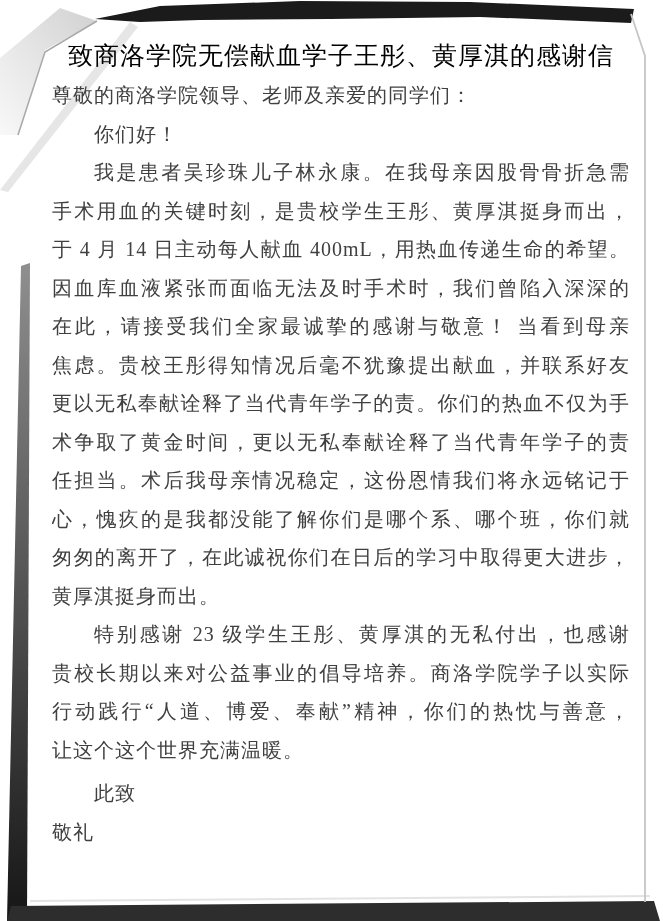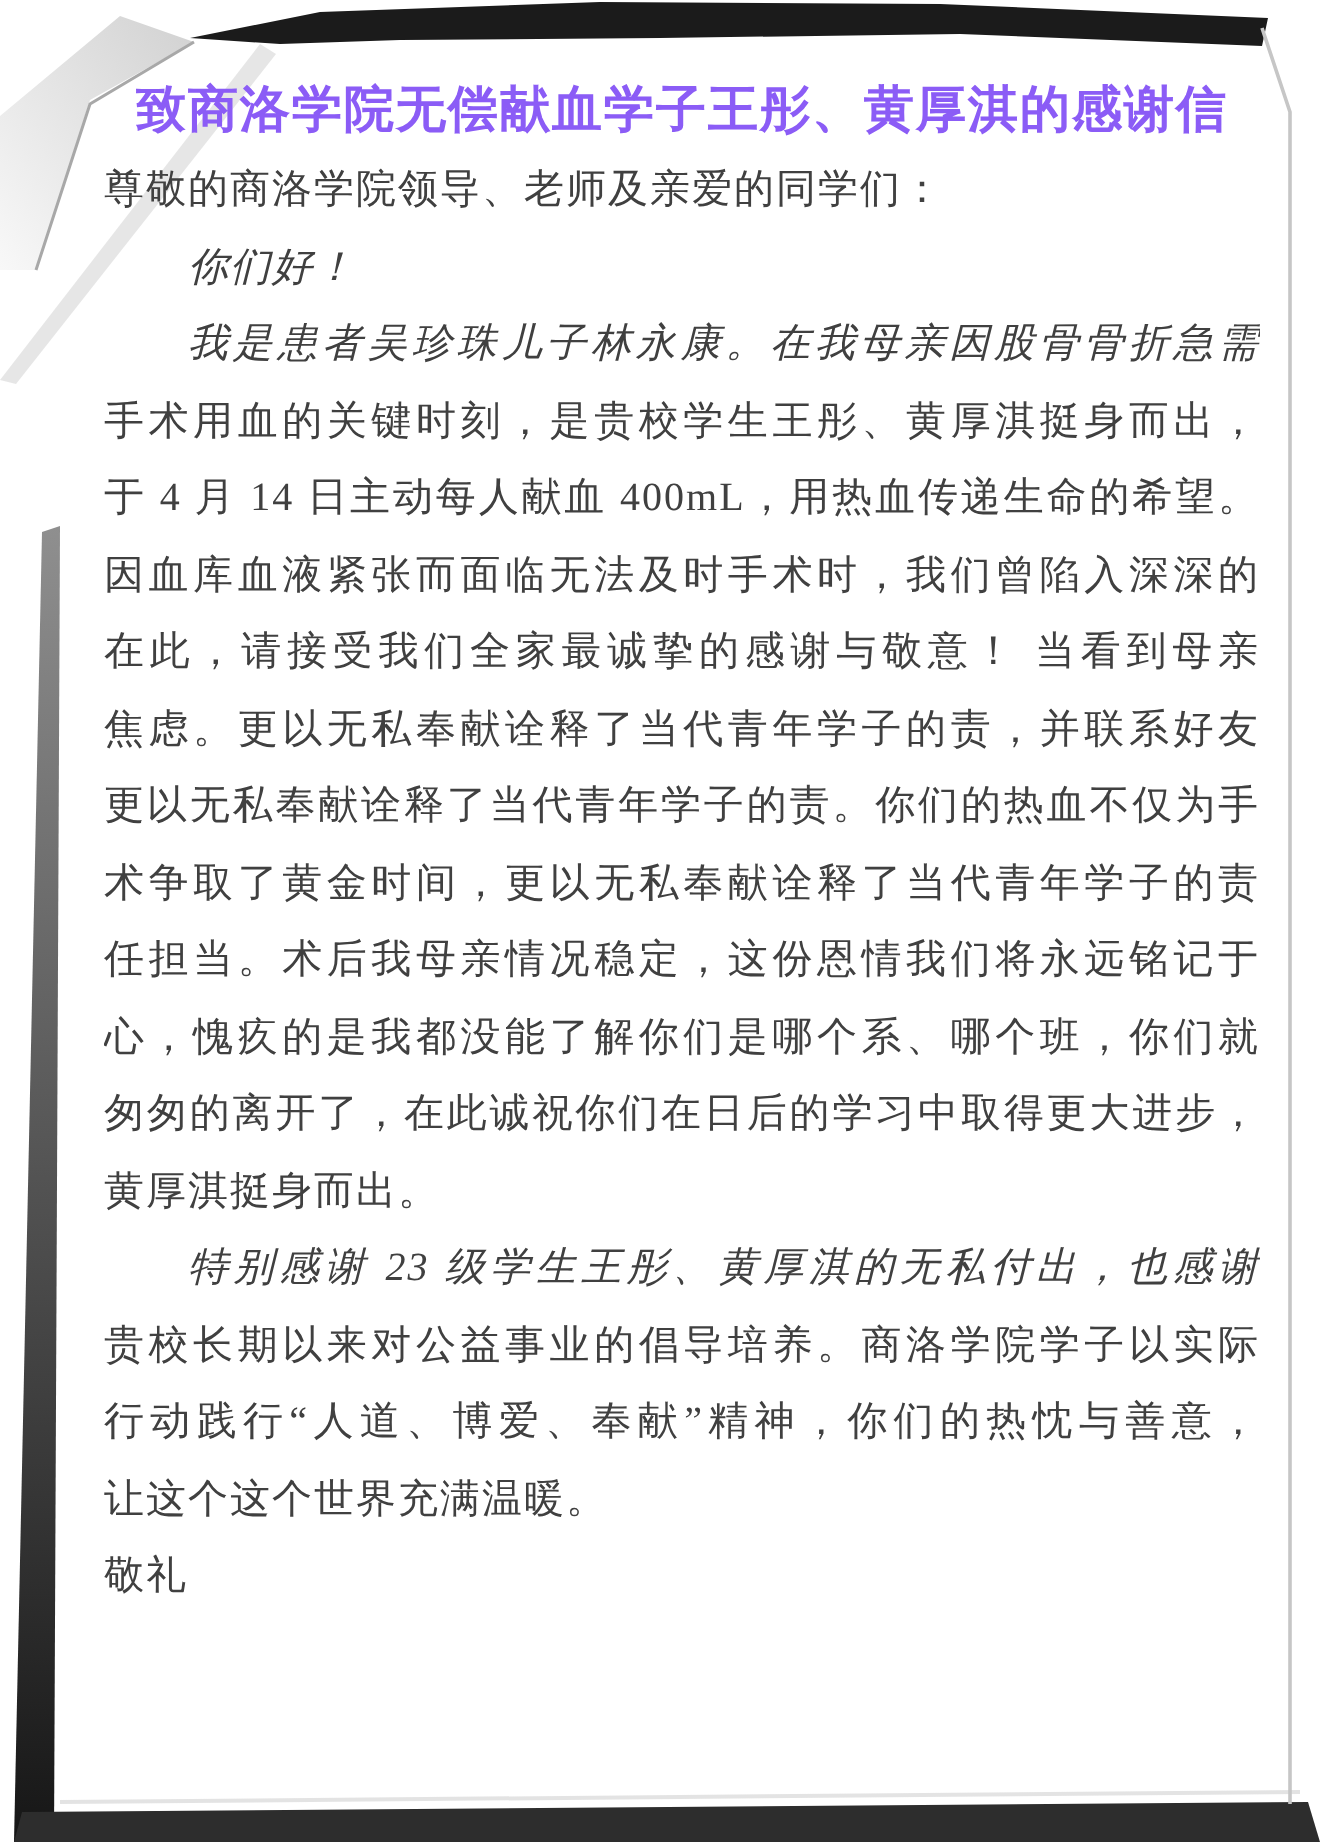--- a/index.html
+++ b/index.html
@@ -24,26 +24,26 @@
     pointer-events: none;
   }
   .content {
     position: absolute;
     left: 52px;
     top: 40px;
     width: 578px;
     color: #1a1a1a;
   }
   .title {
-    font-weight: bold;
+    font-weight: normal;
     font-size: 25px;
     line-height: 32px;
     letter-spacing: 1px;
     text-align: center;
-    color: #8b5cf6;
+    color: #000000;
     margin: 0 0 4px 0;
     white-space: nowrap;
   }
   .lines {
     width: 578px;
   }
   .line {
     font-size: 20px;
     line-height: 38.5px;
     height: 38.5px;
@@ -51,21 +51,20 @@
     text-align: justify;
     color: #404040;
     overflow: hidden;
   }
   .line.stretch {
     text-align-last: justify;
     -moz-text-align-last: justify;
   }
   .line.indent {
     text-indent: 2.1em;
-    font-style: italic;
   }
   .line.gap {
     margin-top: 5px;
   }
 </style>
 </head>
 <body>
 
 <div class="scan">
 
@@ -99,28 +98,29 @@
   <div class="content">
     <div class="title">致商洛学院无偿献血学子王彤、黄厚淇的感谢信</div>
     <div class="lines">
         <div class="line">尊敬的商洛学院领导、老师及亲爱的同学们：</div>
         <div class="line indent">你们好！</div>
         <div class="line indent stretch">我是患者吴珍珠儿子林永康。在我母亲因股骨骨折急需</div>
         <div class="line stretch">手术用血的关键时刻，是贵校学生王彤、黄厚淇挺身而出，</div>
         <div class="line stretch">于 4 月 14 日主动每人献血 400mL，用热血传递生命的希望。</div>
         <div class="line stretch">因血库血液紧张而面临无法及时手术时，我们曾陷入深深的</div>
         <div class="line stretch">在此，请接受我们全家最诚挚的感谢与敬意！ 当看到母亲</div>
-        <div class="line stretch">焦虑。更以无私奉献诠释了当代青年学子的责，并联系好友</div>
+        <div class="line stretch">焦虑。贵校王彤得知情况后毫不犹豫提出献血，并联系好友</div>
         <div class="line stretch">更以无私奉献诠释了当代青年学子的责。你们的热血不仅为手</div>
         <div class="line stretch">术争取了黄金时间，更以无私奉献诠释了当代青年学子的责</div>
         <div class="line stretch">任担当。术后我母亲情况稳定，这份恩情我们将永远铭记于</div>
         <div class="line stretch">心，愧疚的是我都没能了解你们是哪个系、哪个班，你们就</div>
         <div class="line stretch">匆匆的离开了，在此诚祝你们在日后的学习中取得更大进步，</div>
         <div class="line">黄厚淇挺身而出。</div>
         <div class="line indent stretch">特别感谢 23 级学生王彤、黄厚淇的无私付出，也感谢</div>
         <div class="line stretch">贵校长期以来对公益事业的倡导培养。商洛学院学子以实际</div>
         <div class="line stretch">行动践行“人道、博爱、奉献”精神，你们的热忱与善意，</div>
         <div class="line">让这个这个世界充满温暖。</div>
+        <div class="line indent gap">此致</div>
         <div class="line">敬礼</div>
       </div>
   </div>
 
 </div>
 
 </body></html>

